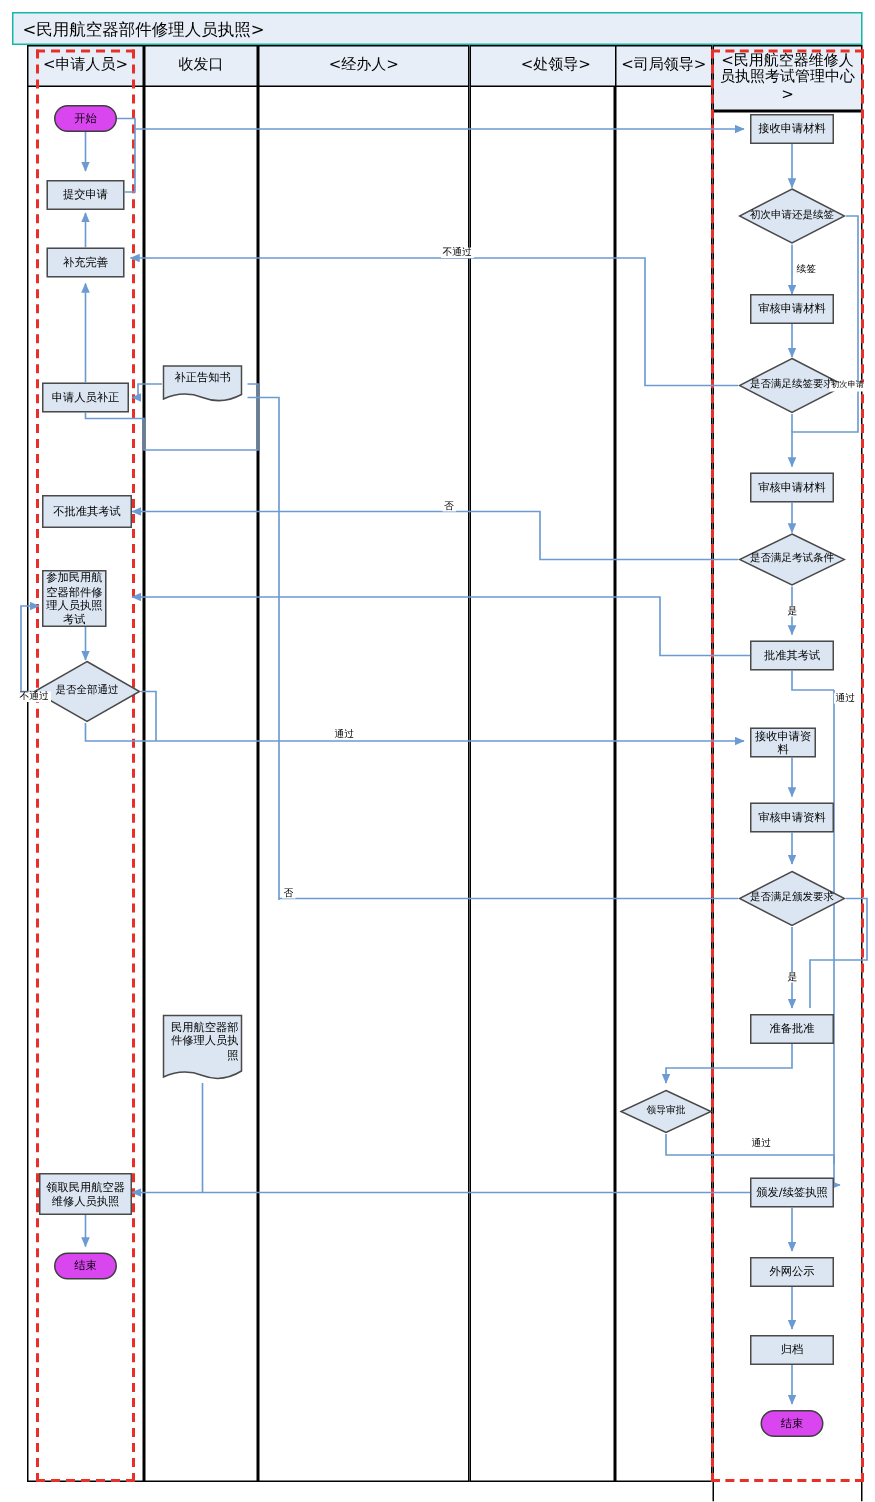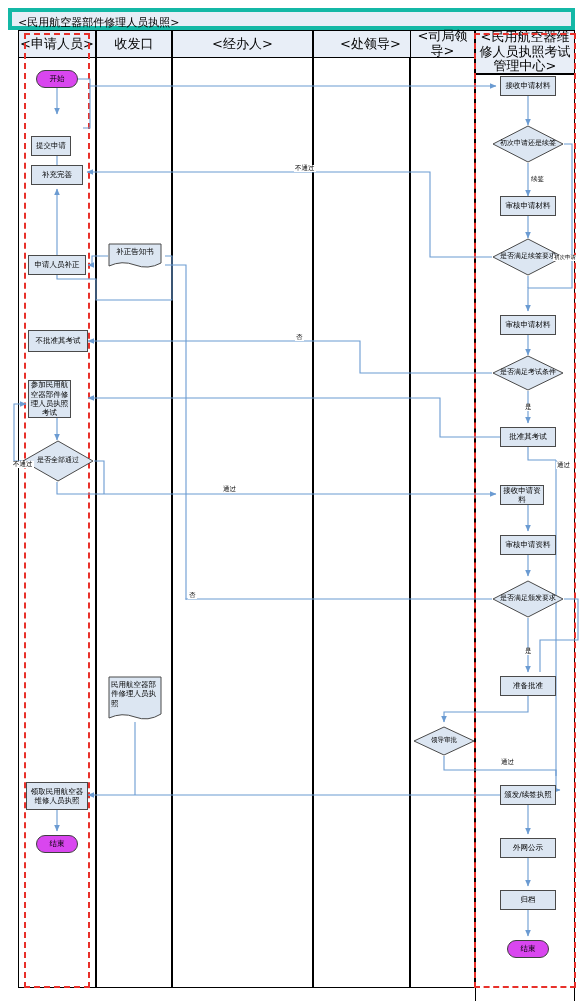--- a/index.html
+++ b/index.html
@@ -2,28 +2,28 @@
 <html><head>
 <meta charset="utf-8">
 <style>
   html,body{margin:0;padding:0;background:#fff;}
   body{font-family:"DejaVu Sans","Liberation Sans",sans-serif;}
   #page{position:relative;width:583px;height:1001px;overflow:hidden;background:#fff;}
   #svgroot{position:absolute;left:0;top:0;width:583px;height:1001px;}
 
   .title-bar{
     position:absolute;left:8px;top:8px;width:567px;height:22px;
-    border:4px solid #14b8a6;background:#e8eef7;
+    border:1px solid #14b8a6;background:#e8eef7;
     font-size:11px;color:#000;line-height:22px;padding-left:6px;
     box-sizing:border-box;
   }
   .lane-head{
     position:absolute;top:30px;height:28px;border:1px solid #000;
     background:#e8eef7;box-sizing:border-box;
-    font-size:13px;color:#000;text-align:center;
+    font-size:10px;color:#000;text-align:center;
     display:flex;align-items:center;justify-content:center;
     line-height:1.15;padding:0 1px;
   }
   .lane-body{
     position:absolute;top:58px;border:1px solid #000;border-top:none;
     box-sizing:border-box;background:#fff;
   }
   .redbox{
     position:absolute;border:2px dashed #e8302a;box-sizing:border-box;
     pointer-events:none;
@@ -35,21 +35,21 @@
     background:#dce6f2;border:1px solid #555;padding:1px;
   }
   .node.proc{border:1px solid #4a4a4a;}
   .node.term{
     border-radius:14px;border:1px solid #3f3f3f;background:#d946ef;
   }
   .doc-wrap{position:absolute;}
   .doc-label{
     position:absolute;left:0;top:0;width:100%;height:100%;
     display:flex;align-items:center;justify-content:center;
-    text-align:left;font-size:7.5px;color:#000;line-height:1.25;
+    text-align:right;font-size:7.5px;color:#000;line-height:1.25;
     padding:1px 3px;box-sizing:border-box;
   }
   .dia-wrap{position:absolute;}
   .dia-label{
     position:absolute;left:0;top:0;width:100%;height:100%;
     display:flex;align-items:center;justify-content:center;
     text-align:center;font-size:7px;color:#000;line-height:1.1;
   }
   .edge-label{
     position:absolute;font-size:6.5px;color:#000;background:#fff;
@@ -158,21 +158,21 @@
       <path d="M444,756 L444,770 L556,770 L556,790 L560,790" marker-end="url(#arr)"></path>
       <path d="M528,805 L528,834" marker-end="url(#arr)"></path>
       <path d="M528,858 L528,886" marker-end="url(#arr)"></path>
       <path d="M528,910 L528,936" marker-end="url(#arr)"></path>
     </g>
   </svg>
 
   <div class="node term" style="left:36px;top:70px;width:42px;height:18px;">
     <span>开始</span>
   </div>
-  <div class="node proc" style="left:31px;top:136px;width:40px;height:20px;">
+  <div class="node proc" style="left:31px;top:120px;width:52px;height:20px;">
     <span>提交申请</span>
   </div>
   <div class="node proc" style="left:31px;top:165px;width:52px;height:20px;">
     <span>补充完善</span>
   </div>
   <div class="node proc" style="left:28px;top:255px;width:58px;height:20px;">
     <span>申请人员补正</span>
   </div>
   <div class="node proc" style="left:28px;top:330px;width:60px;height:22px;">
     <span>不批准其考试</span>

